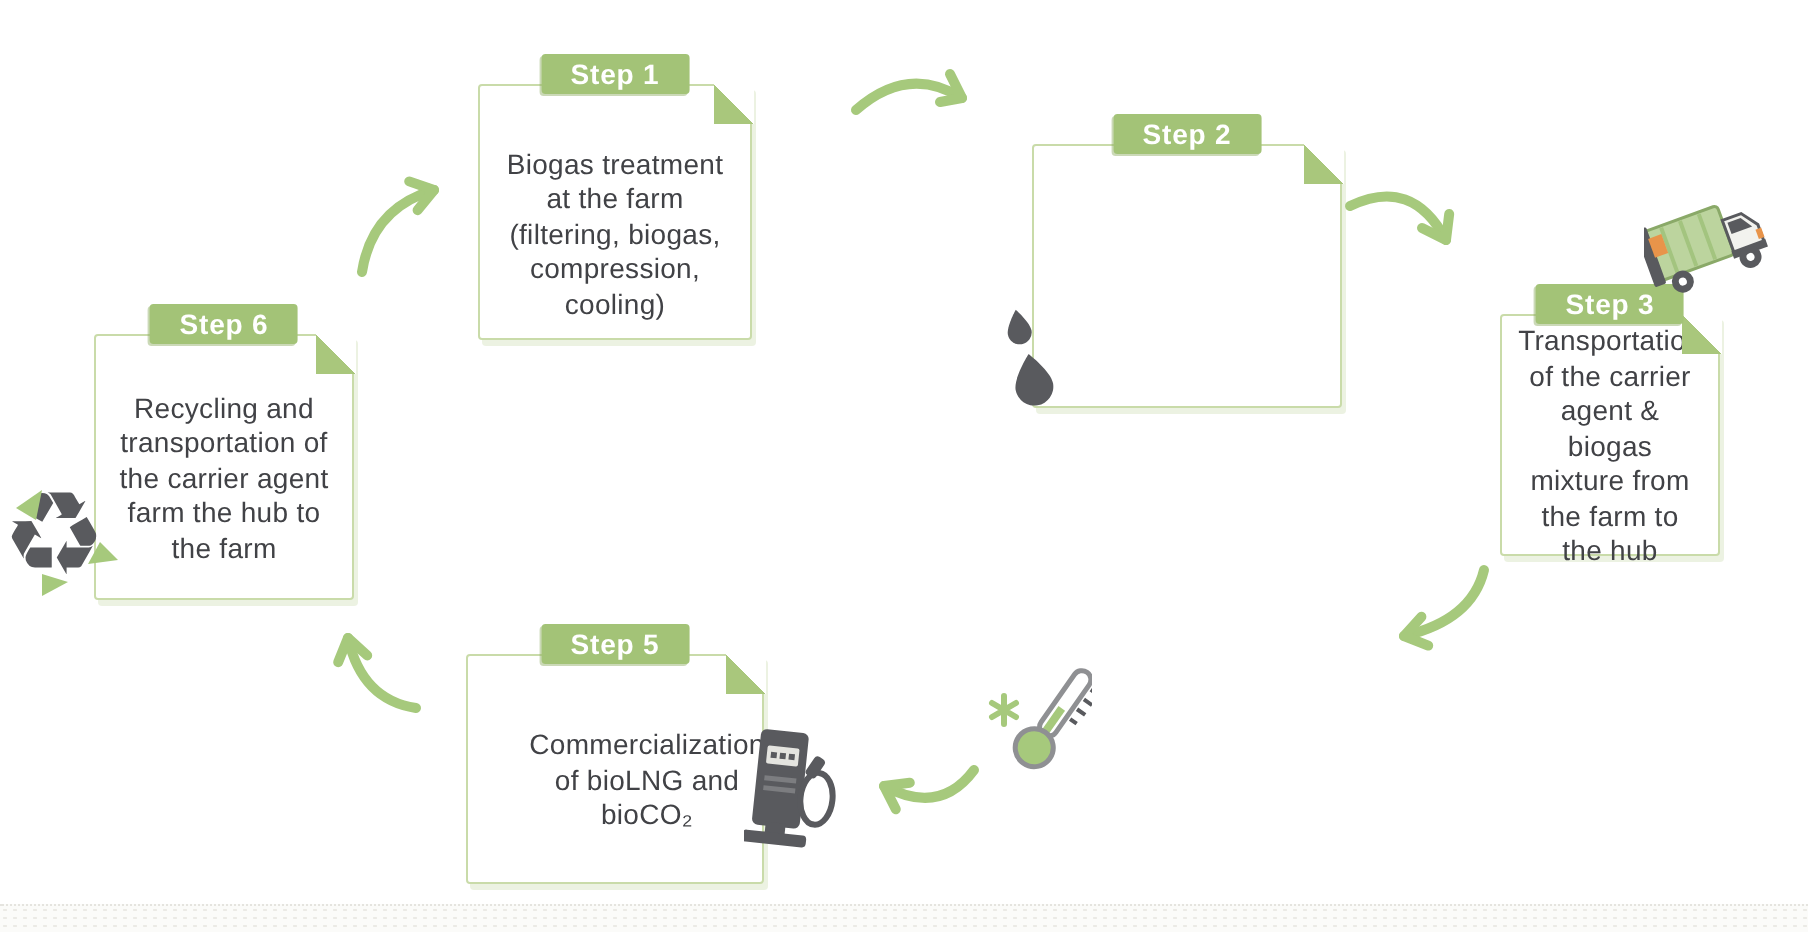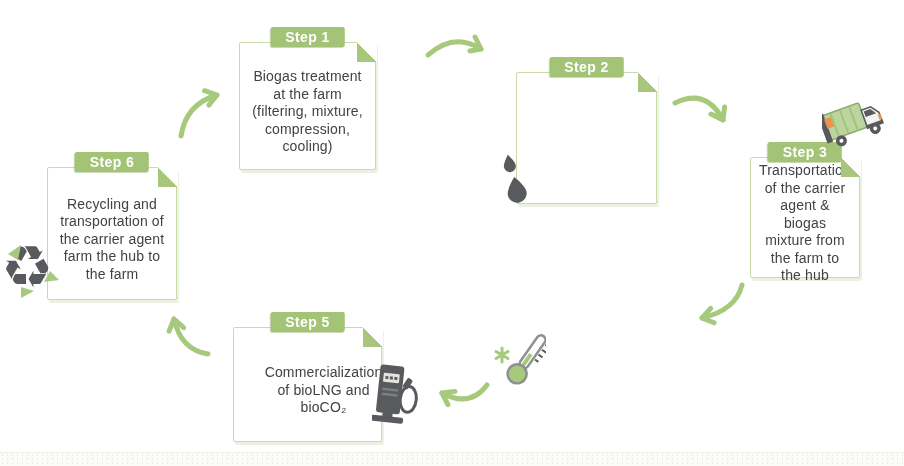--- a/index.html
+++ b/index.html
@@ -33,27 +33,27 @@
     border-top:1px dotted #e5e4df;
     background-image:radial-gradient(#ebeae5 0.8px, transparent 0.9px);
     background-size:5px 4px;z-index:0;
   }
 </style>
 </head>
 <body>
 
 <div id="stage">
 
-  <div class="card" style="left:239px;top:42px;width:137px;height:128px;">
+  <div class="card" style="left:239px;top:42px;width:137px;height:128px;justify-content:flex-end;">
     <div class="fold"></div>
     <div class="badge">Step 1</div>
-    <div class="card-text">Biogas treatment at the farm (filtering, mixture, compression, cooling)</div>
+    <div class="card-text">Biogas treatment at the farm (filtering, biogas, compression, cooling)</div>
   </div>
 
-  <div class="card" style="left:516px;top:72px;width:141px;height:132px;">
+  <div class="card" style="left:516px;top:72px;width:155px;height:132px;">
     <div class="fold"></div>
     <div class="badge">Step 2</div>
   </div>
 
   <div class="card" style="left:750px;top:157px;width:110px;height:121px;">
     <div class="fold"></div>
     <div class="badge">Step 3</div>
     <div class="card-text">Transportation of the carrier agent &amp; biogas mixture from the farm to the hub</div>
   </div>
 

